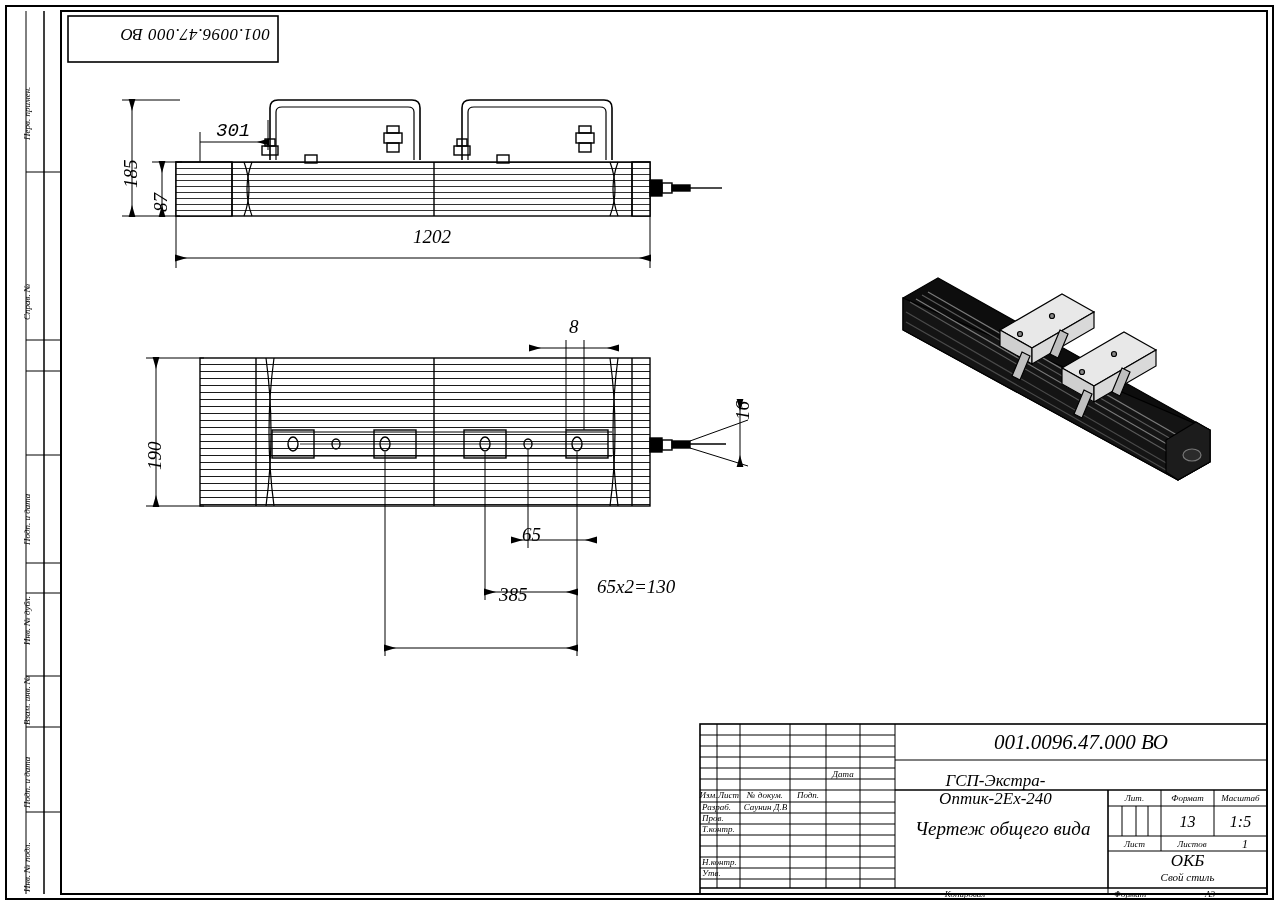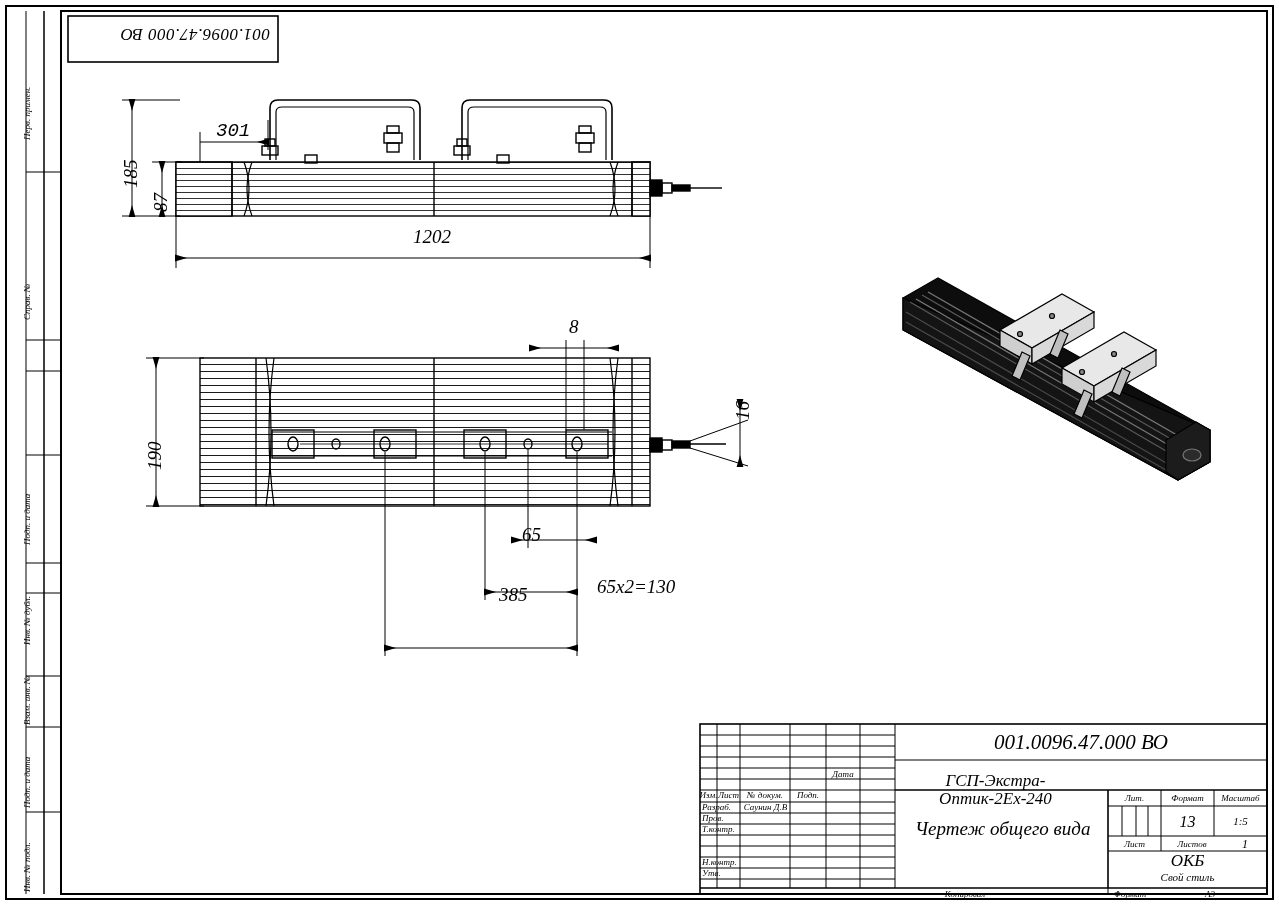--- a/index.html
+++ b/index.html
@@ -306,21 +306,21 @@
 
   <div class="stampcell small" style="left:741px;top:802px;width:49px;height:11px;">Саунин Д.В</div>
 
   <div class="stampcell" style="left:897px;top:778px;width:185px;height:24px;font-size:17px;justify-content:flex-start;padding-left:12px;box-sizing:border-box;">ГСП-Экстра-Оптик-2Ех-240</div>
   <div class="stampcell" style="left:897px;top:816px;width:211px;height:26px;font-size:19px;justify-content:flex-start;padding-left:18px;box-sizing:border-box;">Чертеж общего вида</div>
 
   <div class="stampcell small" style="left:1108px;top:792px;width:53px;height:13px;">Лит.</div>
   <div class="stampcell small" style="left:1161px;top:792px;width:53px;height:13px;">Формат</div>
   <div class="stampcell small" style="left:1214px;top:792px;width:53px;height:13px;">Масштаб</div>
   <div class="stampcell med" style="left:1161px;top:810px;width:53px;height:24px;font-size:16px;">13</div>
-  <div class="stampcell med" style="left:1214px;top:810px;width:53px;height:24px;font-size:11px;">1:5</div>
+  <div class="stampcell med" style="left:1214px;top:810px;width:53px;height:24px;font-size:16px;">1:5</div>
 
   <div class="stampcell small" style="left:1108px;top:838px;width:53px;height:13px;">Лист</div>
   <div class="stampcell small" style="left:1161px;top:838px;width:62px;height:13px;">Листов</div>
   <div class="stampcell small" style="left:1223px;top:838px;width:44px;height:13px;font-size:12px;">1</div>
 
   <div class="stampcell" style="left:1108px;top:851px;width:159px;height:19px;font-size:17px;">ОКБ</div>
   <div class="stampcell" style="left:1108px;top:868px;width:159px;height:20px;font-size:11px;">Свой стиль</div>
 
   <div class="stampcell small" style="left:920px;top:889px;width:90px;height:12px;">Копировал</div>
   <div class="stampcell small" style="left:1100px;top:889px;width:60px;height:12px;">Формат</div>

